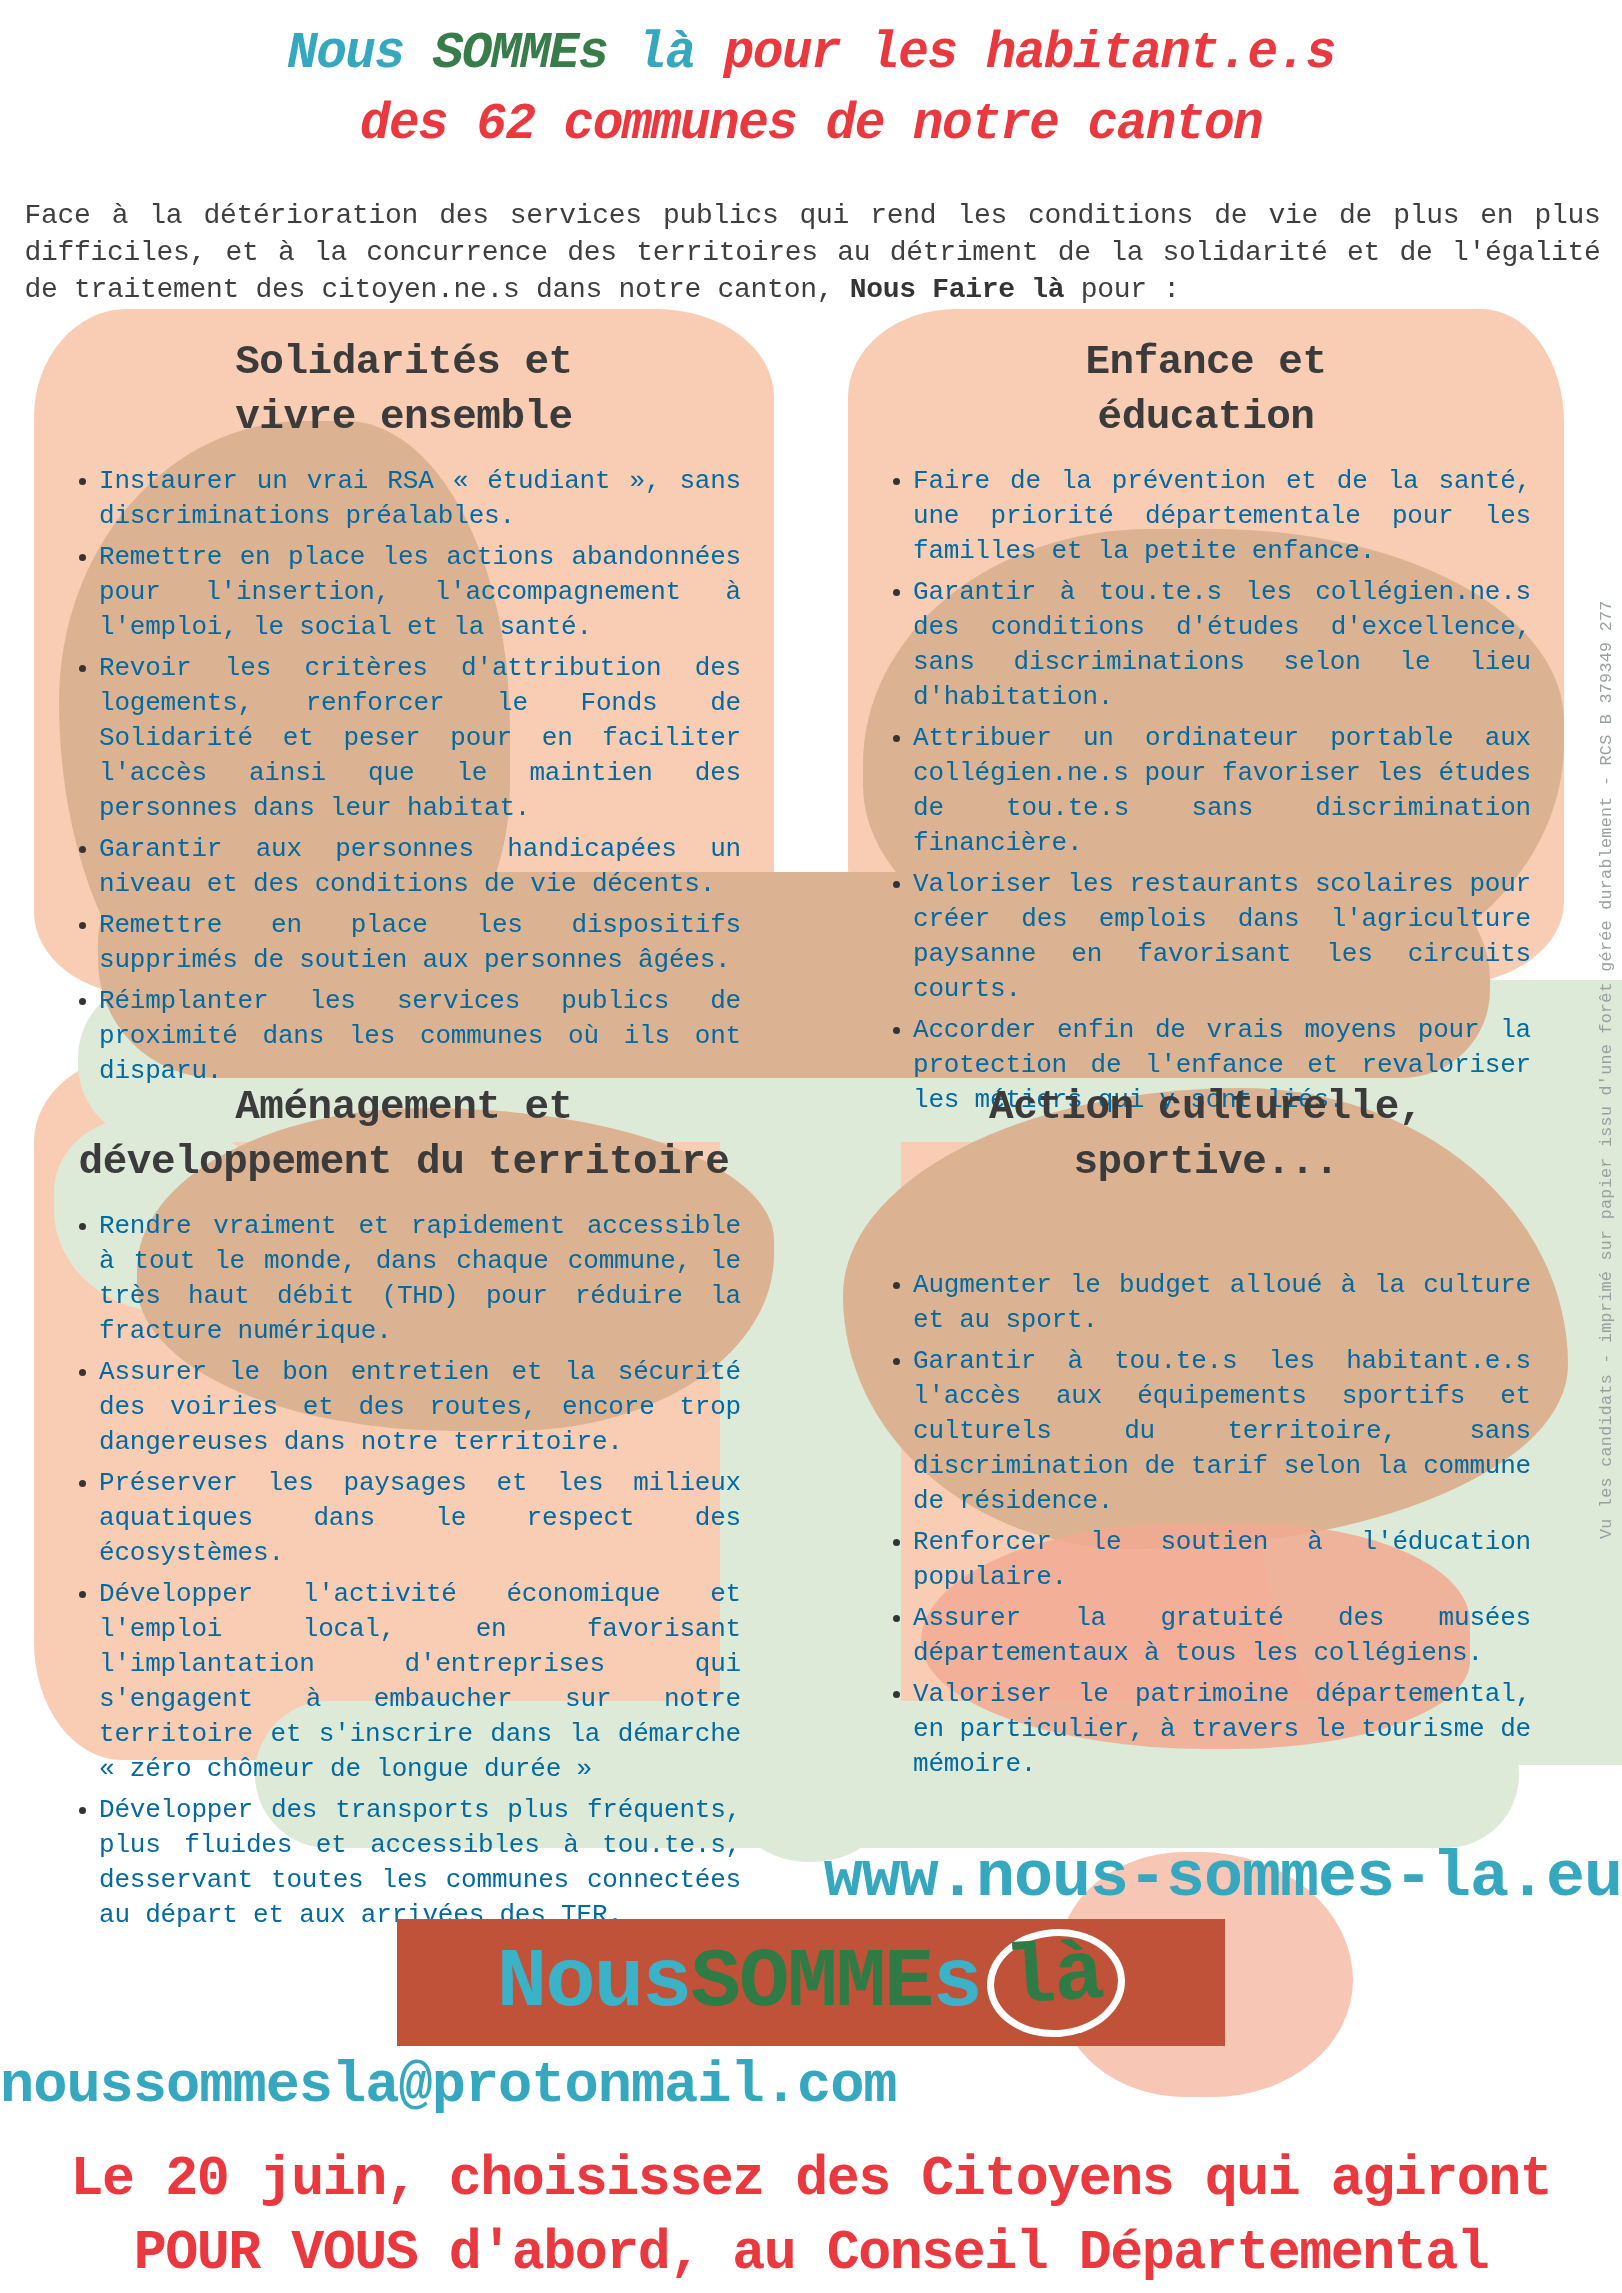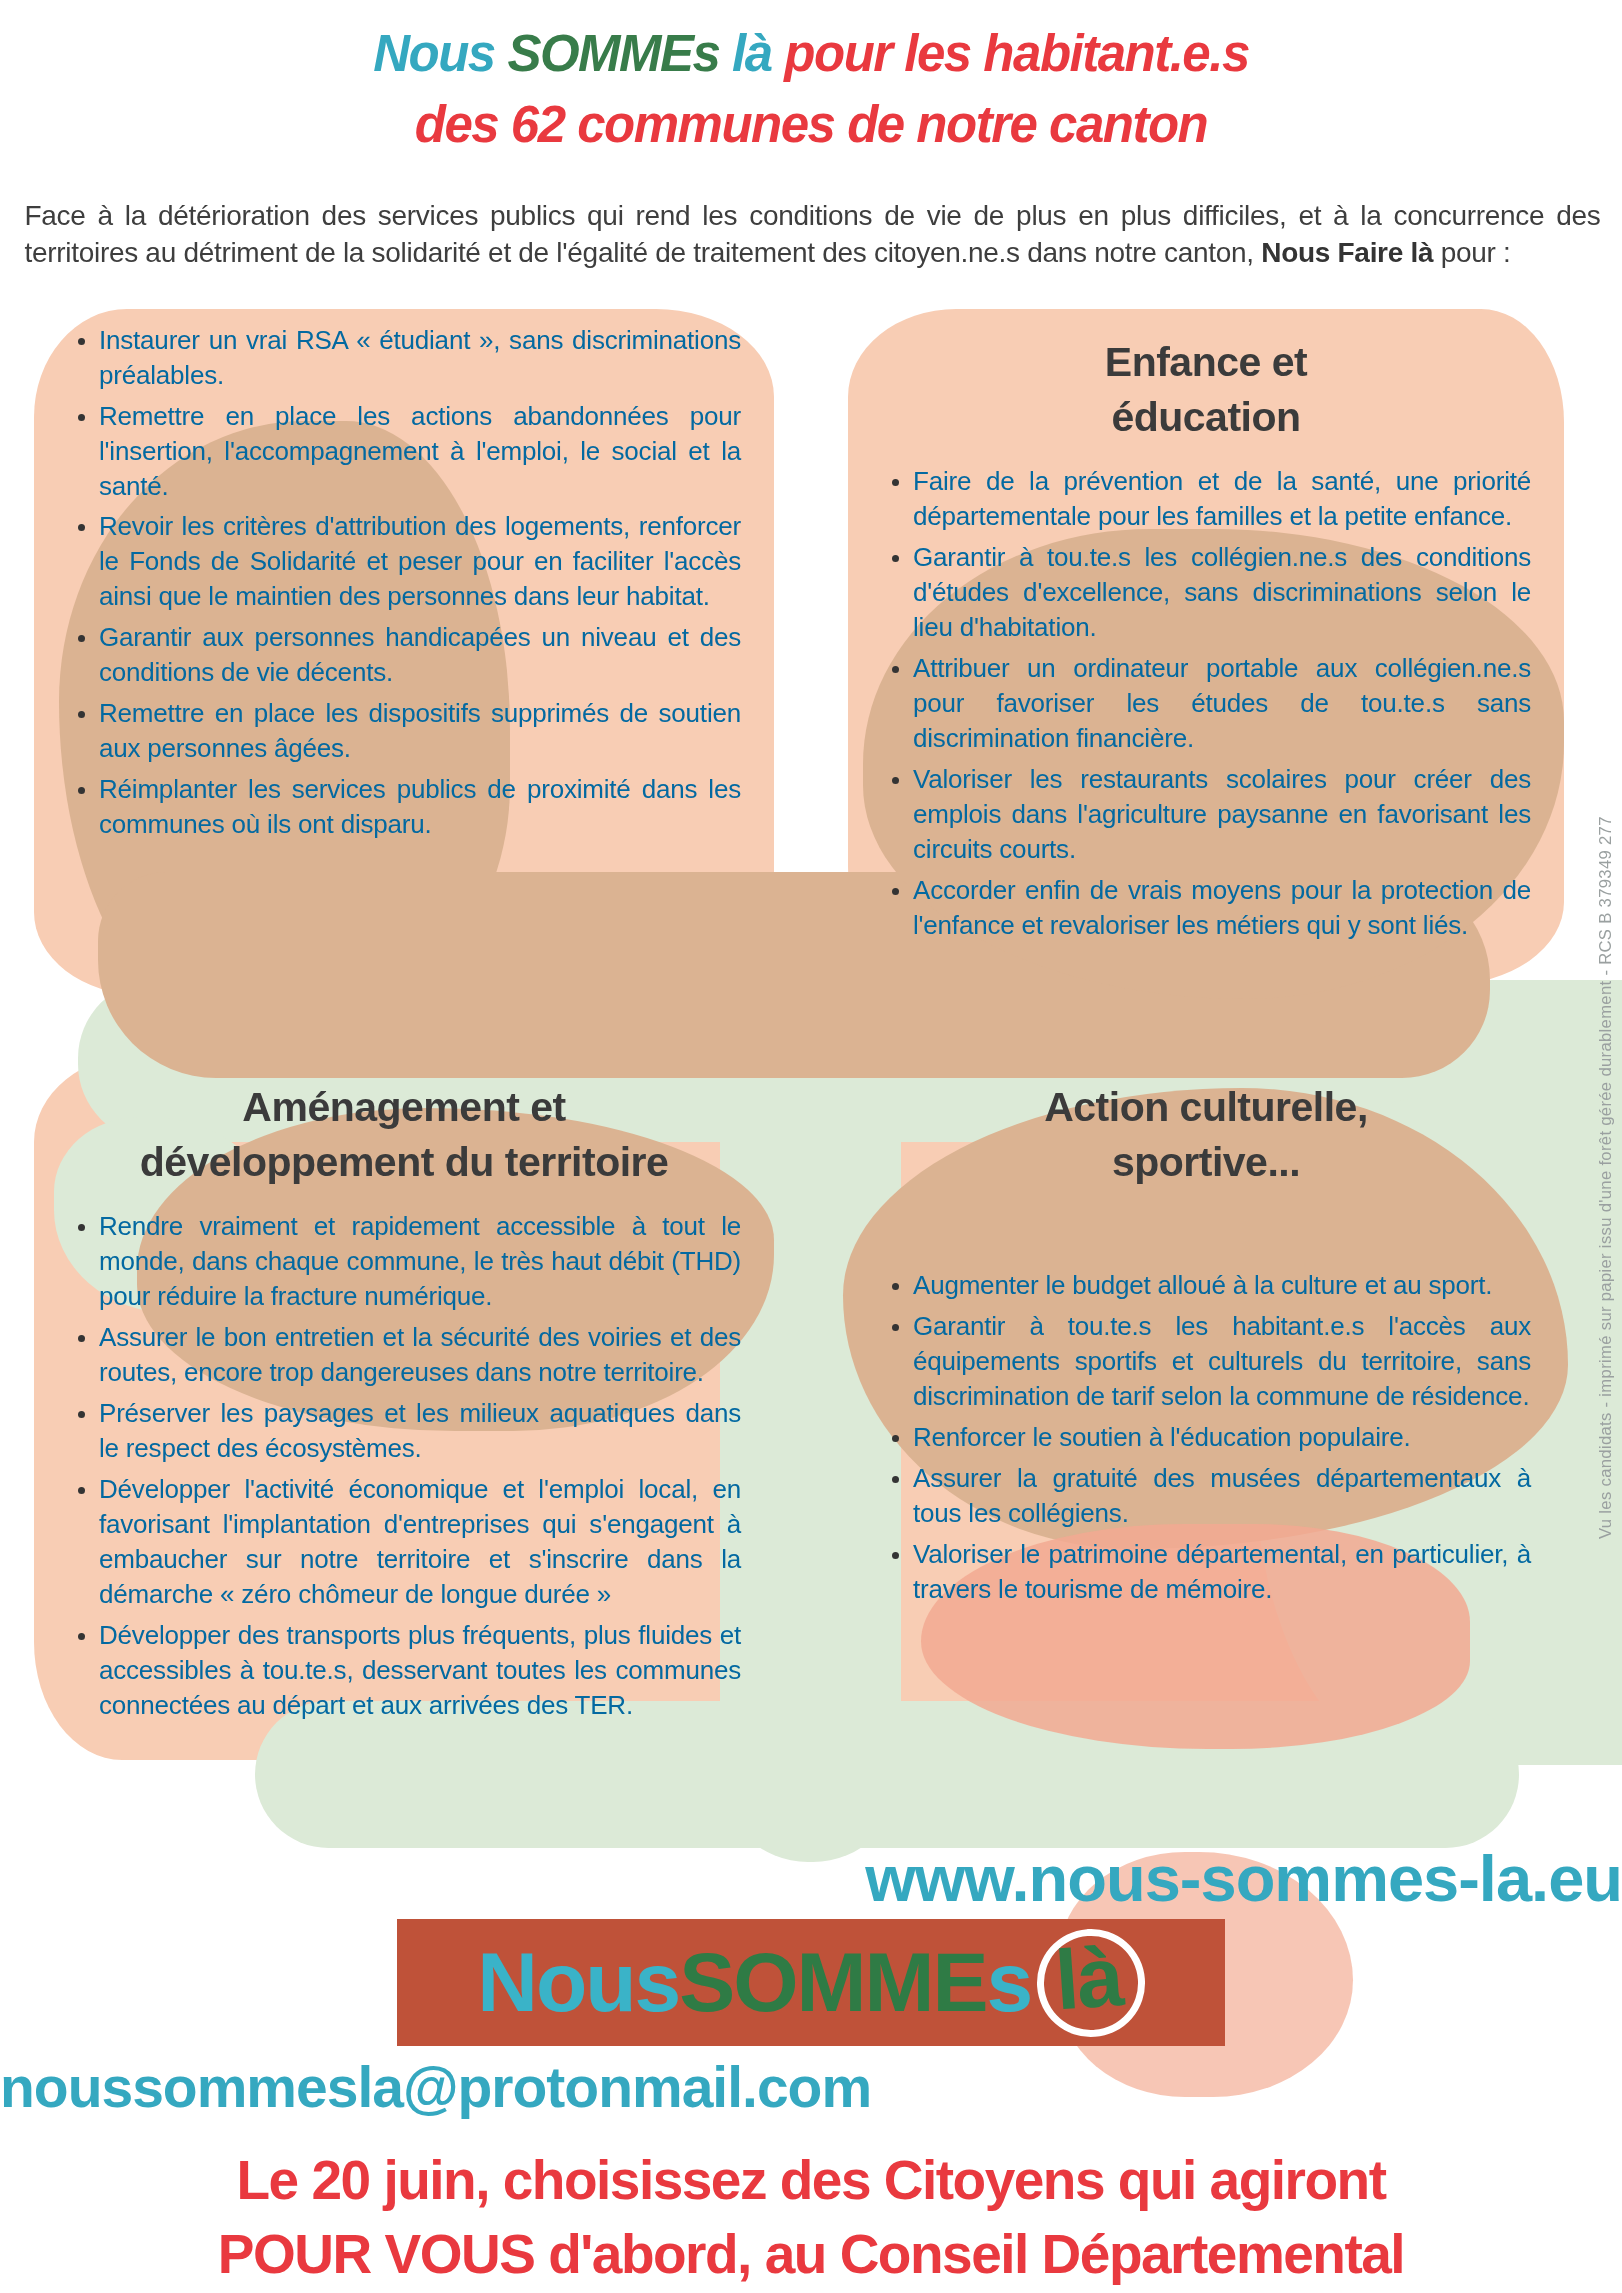--- a/index.html
+++ b/index.html
@@ -1,18 +1,18 @@
 <!DOCTYPE html>
 <html><head>
 <meta charset="utf-8">
 <style>
   html,body{margin:0;padding:0;background:#ffffff;}
   .page{
     position:relative;width:1622px;height:2294px;overflow:hidden;background:#ffffff;
-    font-family:Liberation Sans, sans-serif;color:#3e3e3e;
+    font-family:Liberation Mono, monospace;color:#3e3e3e;
   }
   
   .blob{position:absolute;}
   .blob.green{background:#dcead7;}
   .blob.tan{background:#dbb392;}
   .blob.deep{background:#f2a992;opacity:.85;}
   .blob.softsalmon{background:#f6c0ad;opacity:.9;}
   
   .boxbg{position:absolute;background:#f8cdb4;}
   .r1{border-radius:93px 118px 83px 108px / 108px 88px 118px 83px;}
@@ -99,20 +99,21 @@
   <div class="blob softsalmon" style="left:1059px;top:1852px;width:294px;height:245px;border-radius:45% 55% 50% 45%;"></div>
 
   <div class="title">
     <div><span class="c-teal">Nous </span><span class="c-green">SOMMEs</span><span class="c-teal"> là </span><span class="c-red">pour les habitant.e.s</span></div>
     <div class="c-red">des 62 communes de notre canton</div>
   </div>
 
   <p class="intro"><span>Face à la détérioration des services publics qui rend les conditions de vie de plus en plus difficiles, et à la concurrence des territoires au détriment de la solidarité et de l'égalité de traitement des citoyen.ne.s dans notre canton, </span><b>Nous Faire là</b><span> pour :</span></p>
 
   <div class="boxcontent" style="left:34px;top:309px;width:740px;">
+    <h2><span>Solidarités et</span><br><span>vivre ensemble</span></h2>
     <ul>
       <li>Instaurer un vrai RSA « étudiant », sans discriminations préalables.</li>
       <li>Remettre en place les actions abandonnées pour l'insertion, l'accompagnement à l'emploi, le social et la santé.</li>
       <li>Revoir les critères d'attribution des logements, renforcer le Fonds de Solidarité et peser pour en faciliter l'accès ainsi que le maintien des personnes dans leur habitat.</li>
       <li>Garantir aux personnes handicapées un niveau et des conditions de vie décents.</li>
       <li>Remettre en place les dispositifs supprimés de soutien aux personnes âgées.</li>
       <li>Réimplanter les services publics de proximité dans les communes où ils ont disparu.</li>
     </ul>
   </div>
 

